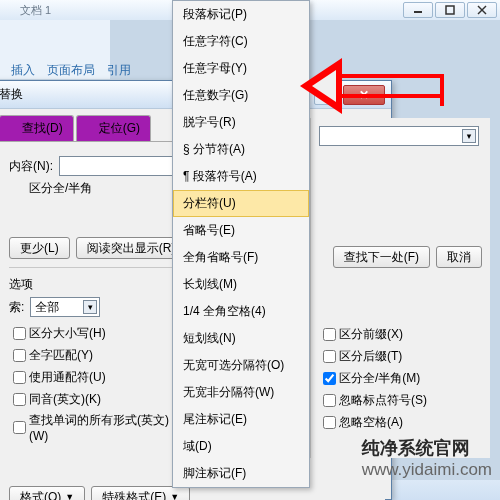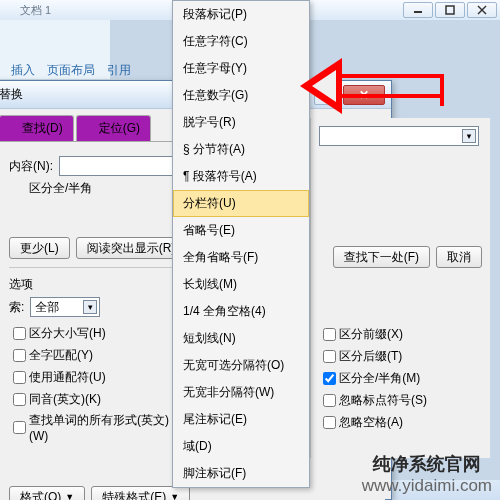--- a/index.html
+++ b/index.html
@@ -34,21 +34,21 @@
   .cols2{display:flex;gap:20px;}
   .col{flex:1;}
   .menu{position:absolute;left:172px;top:0;width:138px;background:#f4f4f4;border:1px solid #9aa8b7;box-shadow:2px 2px 5px rgba(0,0,0,0.25);}
   .menu-item{padding:5px 10px;white-space:nowrap;}
   .menu-item.hl{background:#fde8a7;border:1px solid #e5c04b;padding:4px 9px;}
   .arrow-ann{position:absolute;left:300px;top:68px;pointer-events:none;}
   .arrow-shaft{position:absolute;left:40px;top:6px;width:100px;height:24px;border:4px solid #ff0000;border-left:none;border-right:none;background:transparent;}
   .arrow-shaft::before{content:"";position:absolute;right:-4px;top:-4px;width:4px;height:32px;background:#ff0000;}
   .arrow-head{position:absolute;left:0;top:-10px;width:0;height:0;border-top:28px solid transparent;border-bottom:28px solid transparent;border-right:42px solid #ff0000;}
   .arrow-head::after{content:"";position:absolute;left:12px;top:-16px;width:0;height:0;border-top:16px solid transparent;border-bottom:16px solid transparent;border-right:24px solid #f0f0f0;}
-  .watermark{position:absolute;right:8px;bottom:4px;text-align:center;color:#333;margin-left:32px;}
+  .watermark{position:absolute;right:8px;bottom:20px;text-align:left;color:#333;margin-left:32px;}
   .watermark .l1{font-size:18px;font-weight:bold;color:#2a2a2a;}
   .watermark .l2{font-size:17px;color:#666;}
   .statusbar{position:absolute;left:0;right:0;bottom:0;height:20px;background:linear-gradient(#dce9f7,#cfe0f3);}
   .dlg2-mask{position:absolute;left:310px;top:118px;width:180px;height:340px;background:#f0f0f0;border-left:1px solid #cfcfcf;}
 </style>
 </head>
 <body>
 
 <div class="bg-top"></div>
 <div class="bg-doc"></div>

